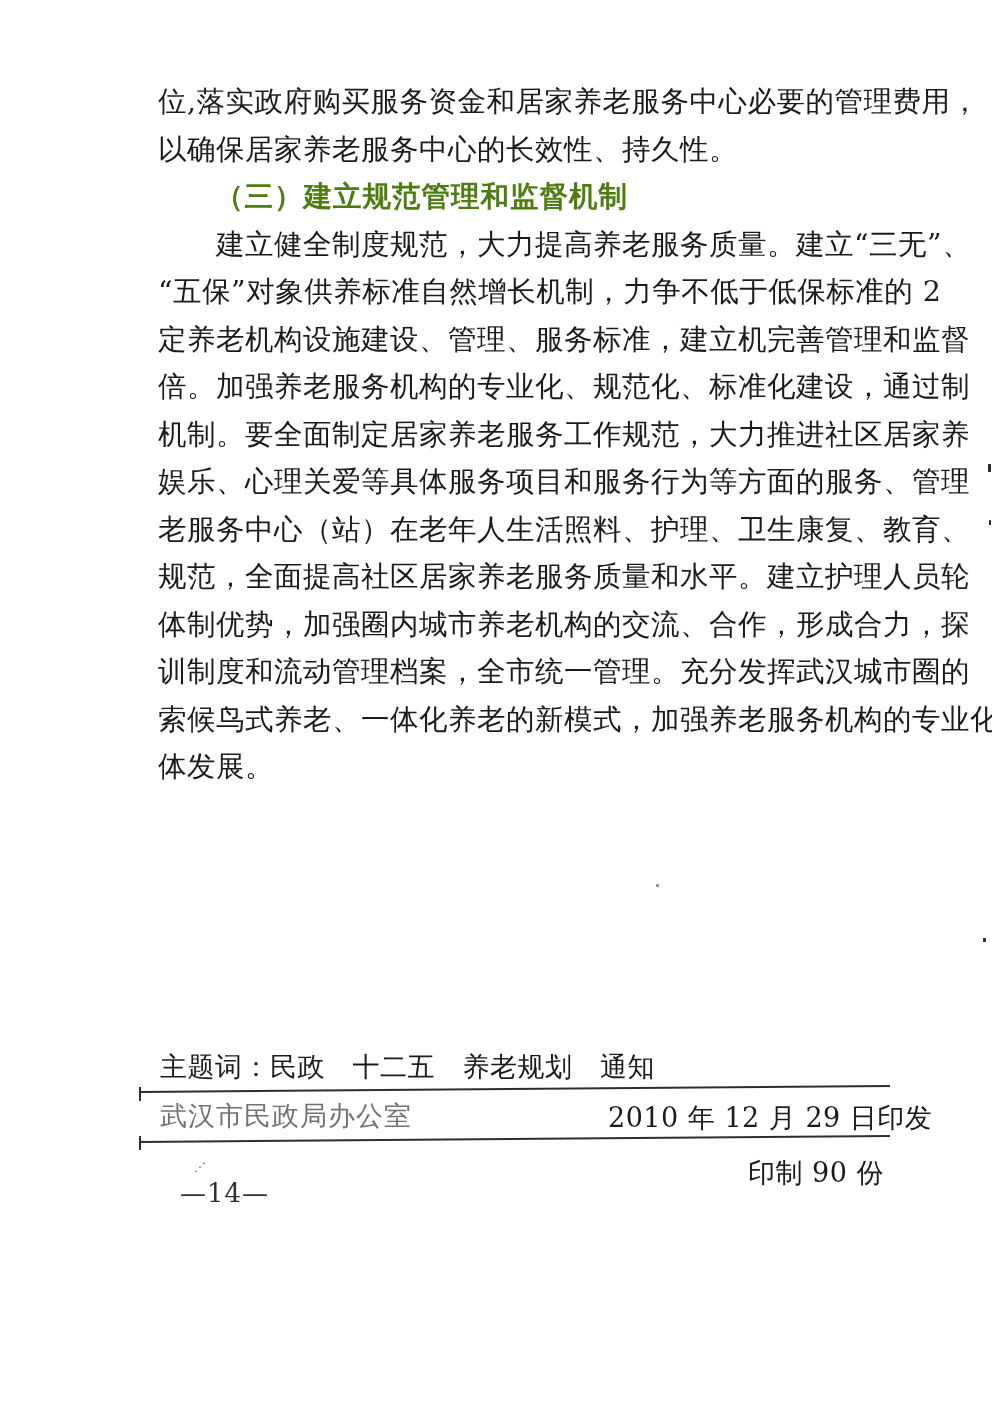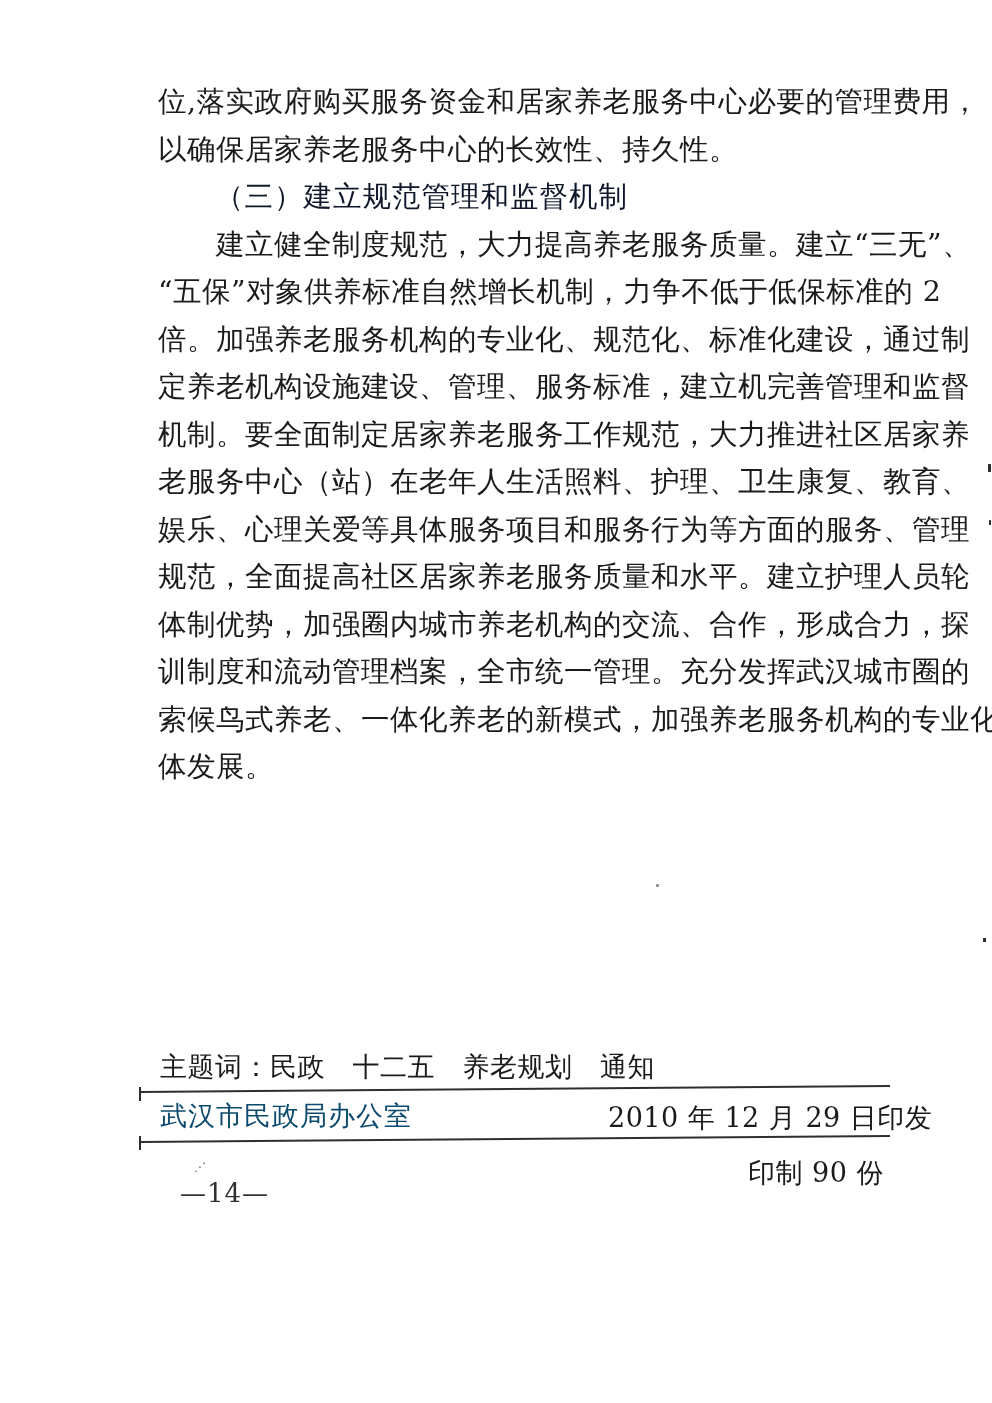--- a/index.html
+++ b/index.html
@@ -55,25 +55,25 @@
     line-height: 47.5px;
     color: #1b1b1b;
     letter-spacing: 0.5px;
     white-space: pre;
     font-family: "DejaVu Serif", "Liberation Serif", serif;
   }
 
   .heading-line {
     font-size: 28.5px;
     line-height: 47.5px;
-    color: #0f172a;
+    color: #4d7c0f;
     text-indent: 57px;
     letter-spacing: 1px;
     font-family: "DejaVu Sans", "Liberation Sans", sans-serif;
-    font-weight: 400;
+    font-weight: 700;
   }
 
   .para-indent {
     text-indent: 58px;
   }
 
   
   .footer {
     position: absolute;
     left: 0;
@@ -114,21 +114,21 @@
     background: #2e2e2e;
   }
   .cap-a { top: 52px; }
   .cap-b { top: 101px; }
 
   .office {
     position: absolute;
     left: 112px;
     top: 1098px;
     font-size: 27px;
-    color: #0c4a6e;
+    color: #737373;
     letter-spacing: 1px;
     white-space: pre;
     font-family: "DejaVu Serif", "Liberation Serif", serif;
   }
 
   .issue-date {
     position: absolute;
     left: 560px;
     top: 1100px;
     font-size: 27px;
@@ -182,25 +182,25 @@
 
   <div class="doc-body">
 
     <div class="line">位,落实政府购买服务资金和居家养老服务中心必要的管理费用，</div>
     <div class="line">以确保居家养老服务中心的长效性、持久性。</div>
 
     <div class="heading-line">（三）建立规范管理和监督机制</div>
 
     <div class="line para-indent">建立健全制度规范，大力提高养老服务质量。建立“三无”、</div>
     <div class="line">“五保”对象供养标准自然增长机制，力争不低于低保标准的 2</div>
+    <div class="line">定养老机构设施建设、管理、服务标准，建立机完善管理和监督</div>
     <div class="line">倍。加强养老服务机构的专业化、规范化、标准化建设，通过制</div>
-    <div class="line">定养老机构设施建设、管理、服务标准，建立机完善管理和监督</div>
     <div class="line">机制。要全面制定居家养老服务工作规范，大力推进社区居家养</div>
+    <div class="line">娱乐、心理关爱等具体服务项目和服务行为等方面的服务、管理</div>
     <div class="line">老服务中心（站）在老年人生活照料、护理、卫生康复、教育、</div>
-    <div class="line">娱乐、心理关爱等具体服务项目和服务行为等方面的服务、管理</div>
     <div class="line">规范，全面提高社区居家养老服务质量和水平。建立护理人员轮</div>
     <div class="line">体制优势，加强圈内城市养老机构的交流、合作，形成合力，探</div>
     <div class="line">训制度和流动管理档案，全市统一管理。充分发挥武汉城市圈的</div>
     <div class="line">索候鸟式养老、一体化养老的新模式，加强养老服务机构的专业化</div>
     <div class="line">体发展。</div>
 
   </div>
 
   <div class="footer">
     <div class="keywords">主题词：民政　十二五　养老规划　通知</div>

